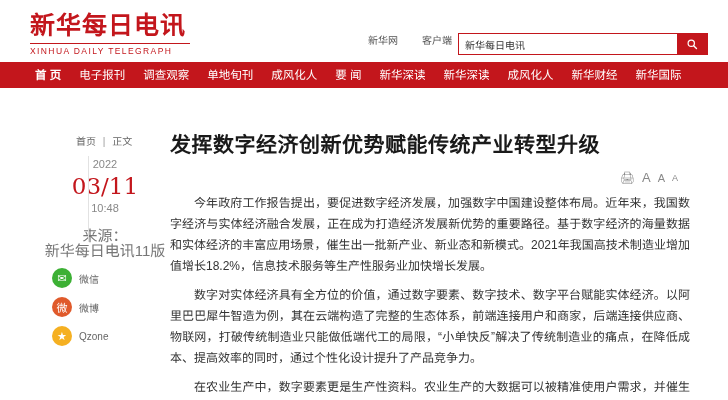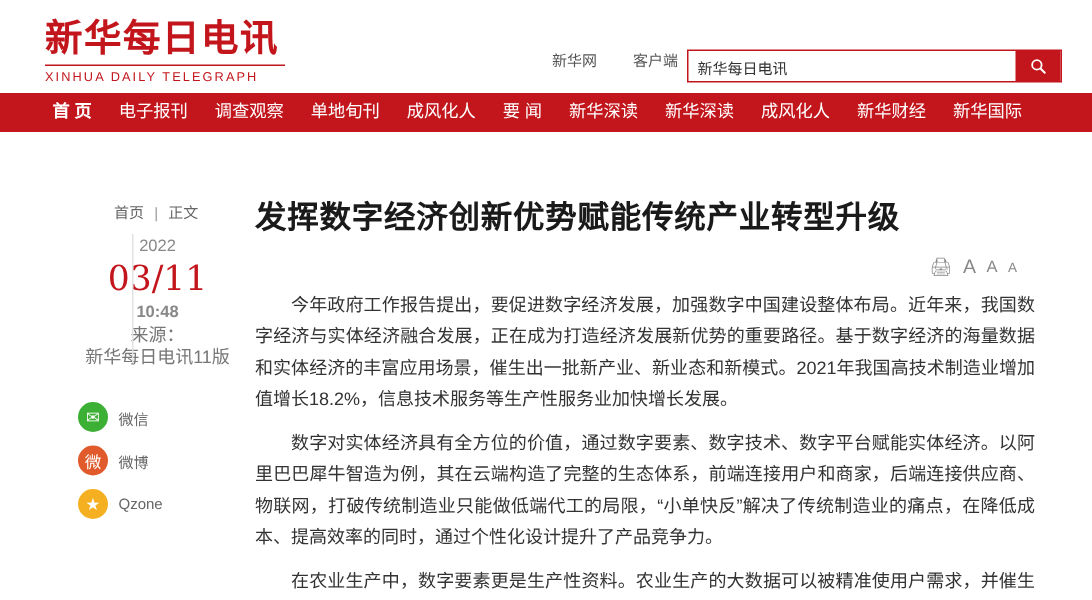--- a/index.html
+++ b/index.html
@@ -131,24 +131,25 @@
     position: absolute; left: 48px; top: 0; height: 86px;
   }
   .date-year {
     font-size: 11px; color: #888; line-height: 16px;
   }
   .date-md {
     font-size: 23px; color: #c3161c; line-height: 28px;
     font-family: "DejaVu Serif", serif;
   }
   .date-time {
-    font-size: 11px; color: #888; line-height: 16px; font-weight: bold;
+    font-size: 11px; color: #888; line-height: 16px;
   }
   .source {
-    font-size: 12px; color: #777; line-height: 15px;
+    margin-top: 12px;
+    font-size: 15px; color: #777; line-height: 15px;
   }
 
   .shares {
     position: absolute;
     left: 52px; top: 268px;
     display: flex;
     flex-direction: column;
     gap: 9px;
   }
   .share-row {

